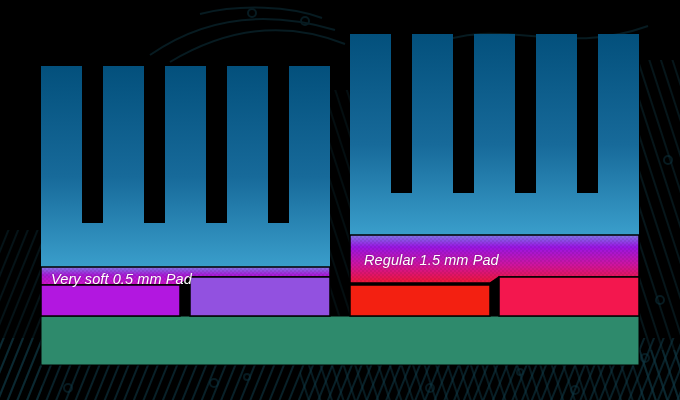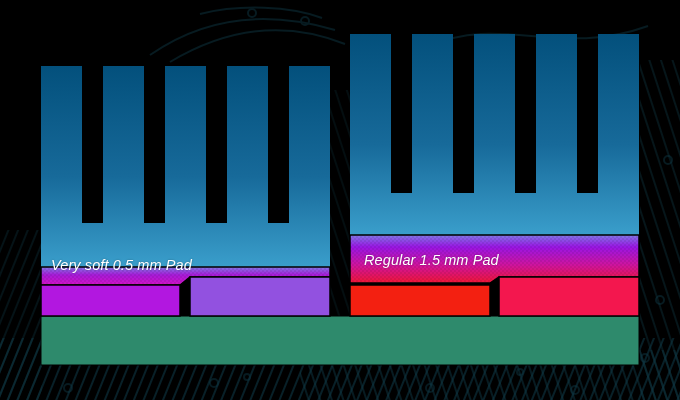--- a/index.html
+++ b/index.html
@@ -3,21 +3,21 @@
 <meta charset="utf-8">
 <style>
   html,body{margin:0;padding:0;background:#000;}
   body{width:680px;height:400px;position:relative;overflow:hidden;
        font-family:"Liberation Sans",sans-serif;}
   .stage{position:absolute;left:0;top:0;width:680px;height:400px;}
   svg{display:block;}
   .pad-label{position:absolute;color:#fff;font-size:14.5px;line-height:18px;
              height:18px;white-space:nowrap;letter-spacing:.1px;
              text-shadow:0 0 2px rgba(0,0,0,.35);pointer-events:none;font-style:italic;}
-  .label-left{left:51px;top:256px;}
+  .label-left{left:51px;top:270px;}
   .label-right{left:364px;top:251px;}
 </style>
 </head>
 <body>
 
 <div class="stage">
 <svg width="680" height="400" viewBox="0 0 680 400">
   <defs>
     <linearGradient id="hsGrad" x1="0" y1="0" x2="0" y2="1">
       <stop offset="0" stop-color="#03507c"></stop>

